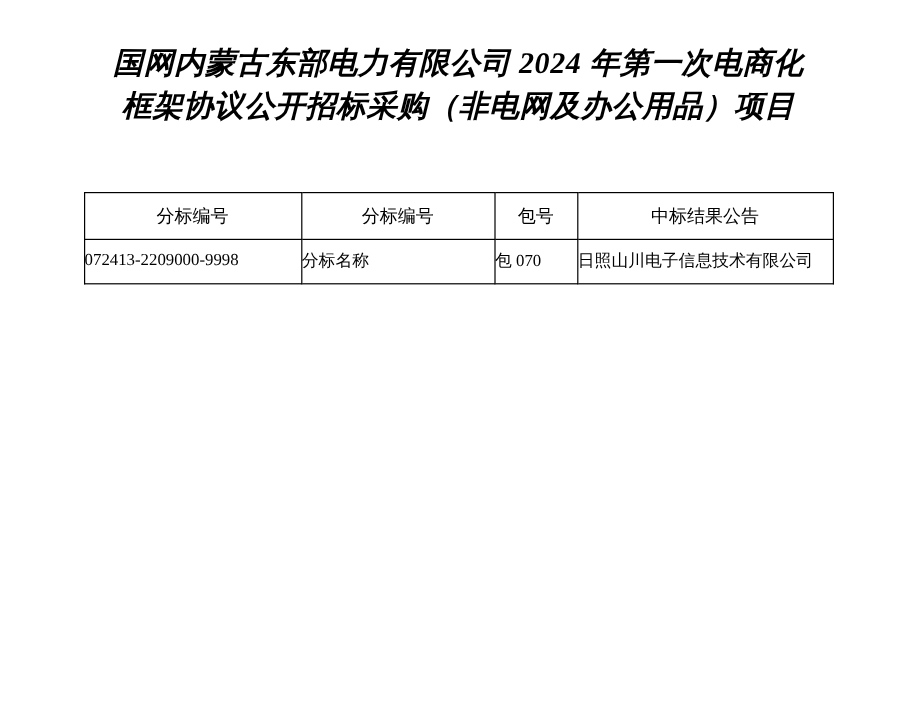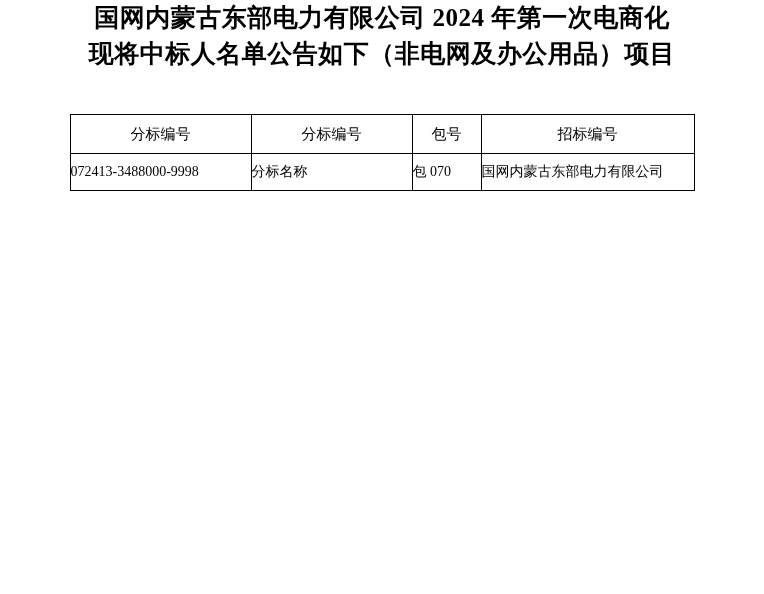--- a/index.html
+++ b/index.html
@@ -15,26 +15,28 @@
     overflow: hidden;
   }
   .page {
     position: relative;
     width: 764px;
     height: 594px;
     box-sizing: border-box;
     padding: 0 60px;
   }
   .doc-title {
-    margin: 0;
+    margin: 10px;
+    padding-top: 26px;
     text-align: center;
     font-size: 25px;
     font-weight: bold;
     line-height: 36px;
     letter-spacing: 0.5px;
+    font-style: italic;
   }
   .doc-title .line {
     display: block;
   }
   .doc-subtitle {
     margin: 0;
     padding-top: 20px;
     text-align: center;
     font-size: 21px;
     font-weight: bold;
@@ -79,39 +81,39 @@
   .col-3 { width: 68px; }
   .col-4 { width: 212px; }
 </style>
 </head>
 <body>
 
 <div class="page">
 
   <h1 class="doc-title">
     <span class="line">国网内蒙古东部电力有限公司 2024 年第一次电商化</span>
-    <span class="line">现将中标人名单公告如下（非电网及办公用品）项目</span>
+    <span class="line">框架协议公开招标采购（非电网及办公用品）项目</span>
   </h1>
 
 
 
   <div class="table-wrap">
     <table class="result-table">
       <thead>
         <tr>
           <th class="col-1">分标编号</th>
           <th class="col-2">分标编号</th>
           <th class="col-3">包号</th>
-          <th class="col-4">招标编号</th>
+          <th class="col-4">中标结果公告</th>
         </tr>
       </thead>
       <tbody>
         <tr>
-          <td class="col-1">072413-3488000-9998</td>
+          <td class="col-1">072413-2209000-9998</td>
           <td class="col-2">分标名称</td>
           <td class="col-3">包 070</td>
-          <td class="col-4">国网内蒙古东部电力有限公司</td>
+          <td class="col-4">日照山川电子信息技术有限公司</td>
         </tr>
       </tbody>
     </table>
   </div>
 
 </div>
 
 </body></html>

